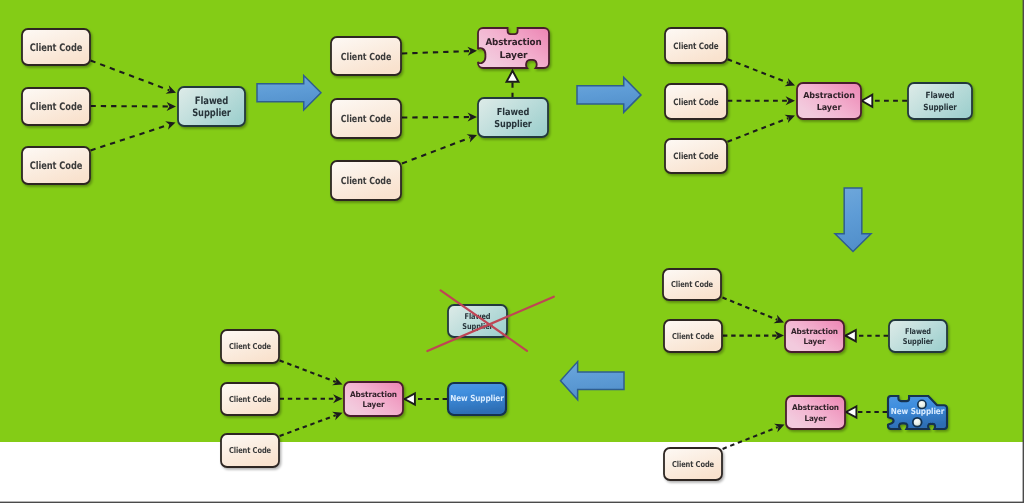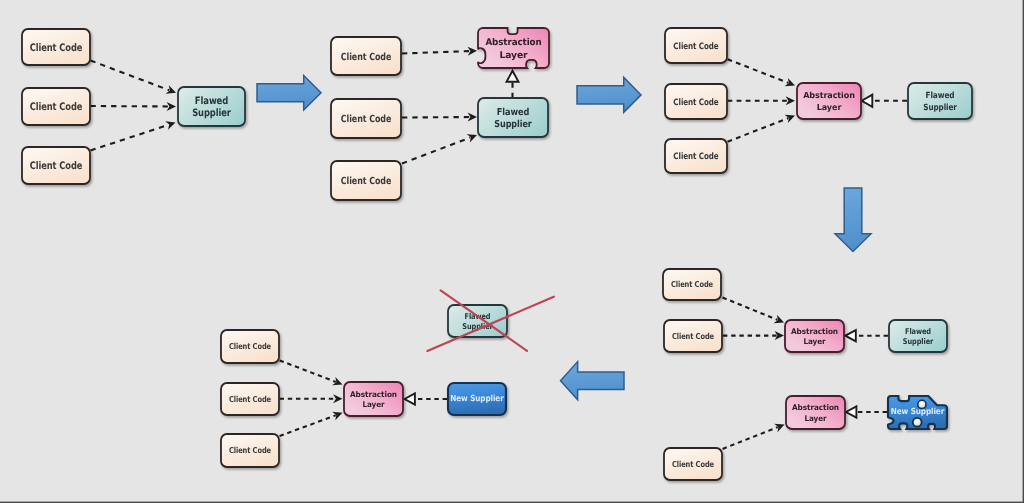--- a/index.html
+++ b/index.html
@@ -1,20 +1,20 @@
 <!DOCTYPE html>
 <html><head>
 <meta charset="utf-8">
 <title>Abstraction Layer Refactoring Diagram</title>
 <style>
   html, body { margin:0; padding:0; background:#ffffff; }
   body { width:1024px; height:503px; overflow:hidden;
          font-family:"DejaVu Sans","Liberation Sans",sans-serif; }
-  #canvas { position:relative; width:1024px; height:503px;
-             background:#e5e5e5;
+  #canvas { position:relative; width:1024px; height:442px;
+             background:#84cc16;
              will-change:transform; transform:translateZ(0); }
   svg { display:block; shape-rendering:geometricPrecision;
          text-rendering:geometricPrecision; }
   text.lbl { font-family:"DejaVu Sans","Liberation Sans",sans-serif;
               font-weight:bold; text-anchor:middle; dominant-baseline:auto;
               letter-spacing:-0.1px; -webkit-font-smoothing:antialiased; }
 </style>
 </head>
 <body>
 

